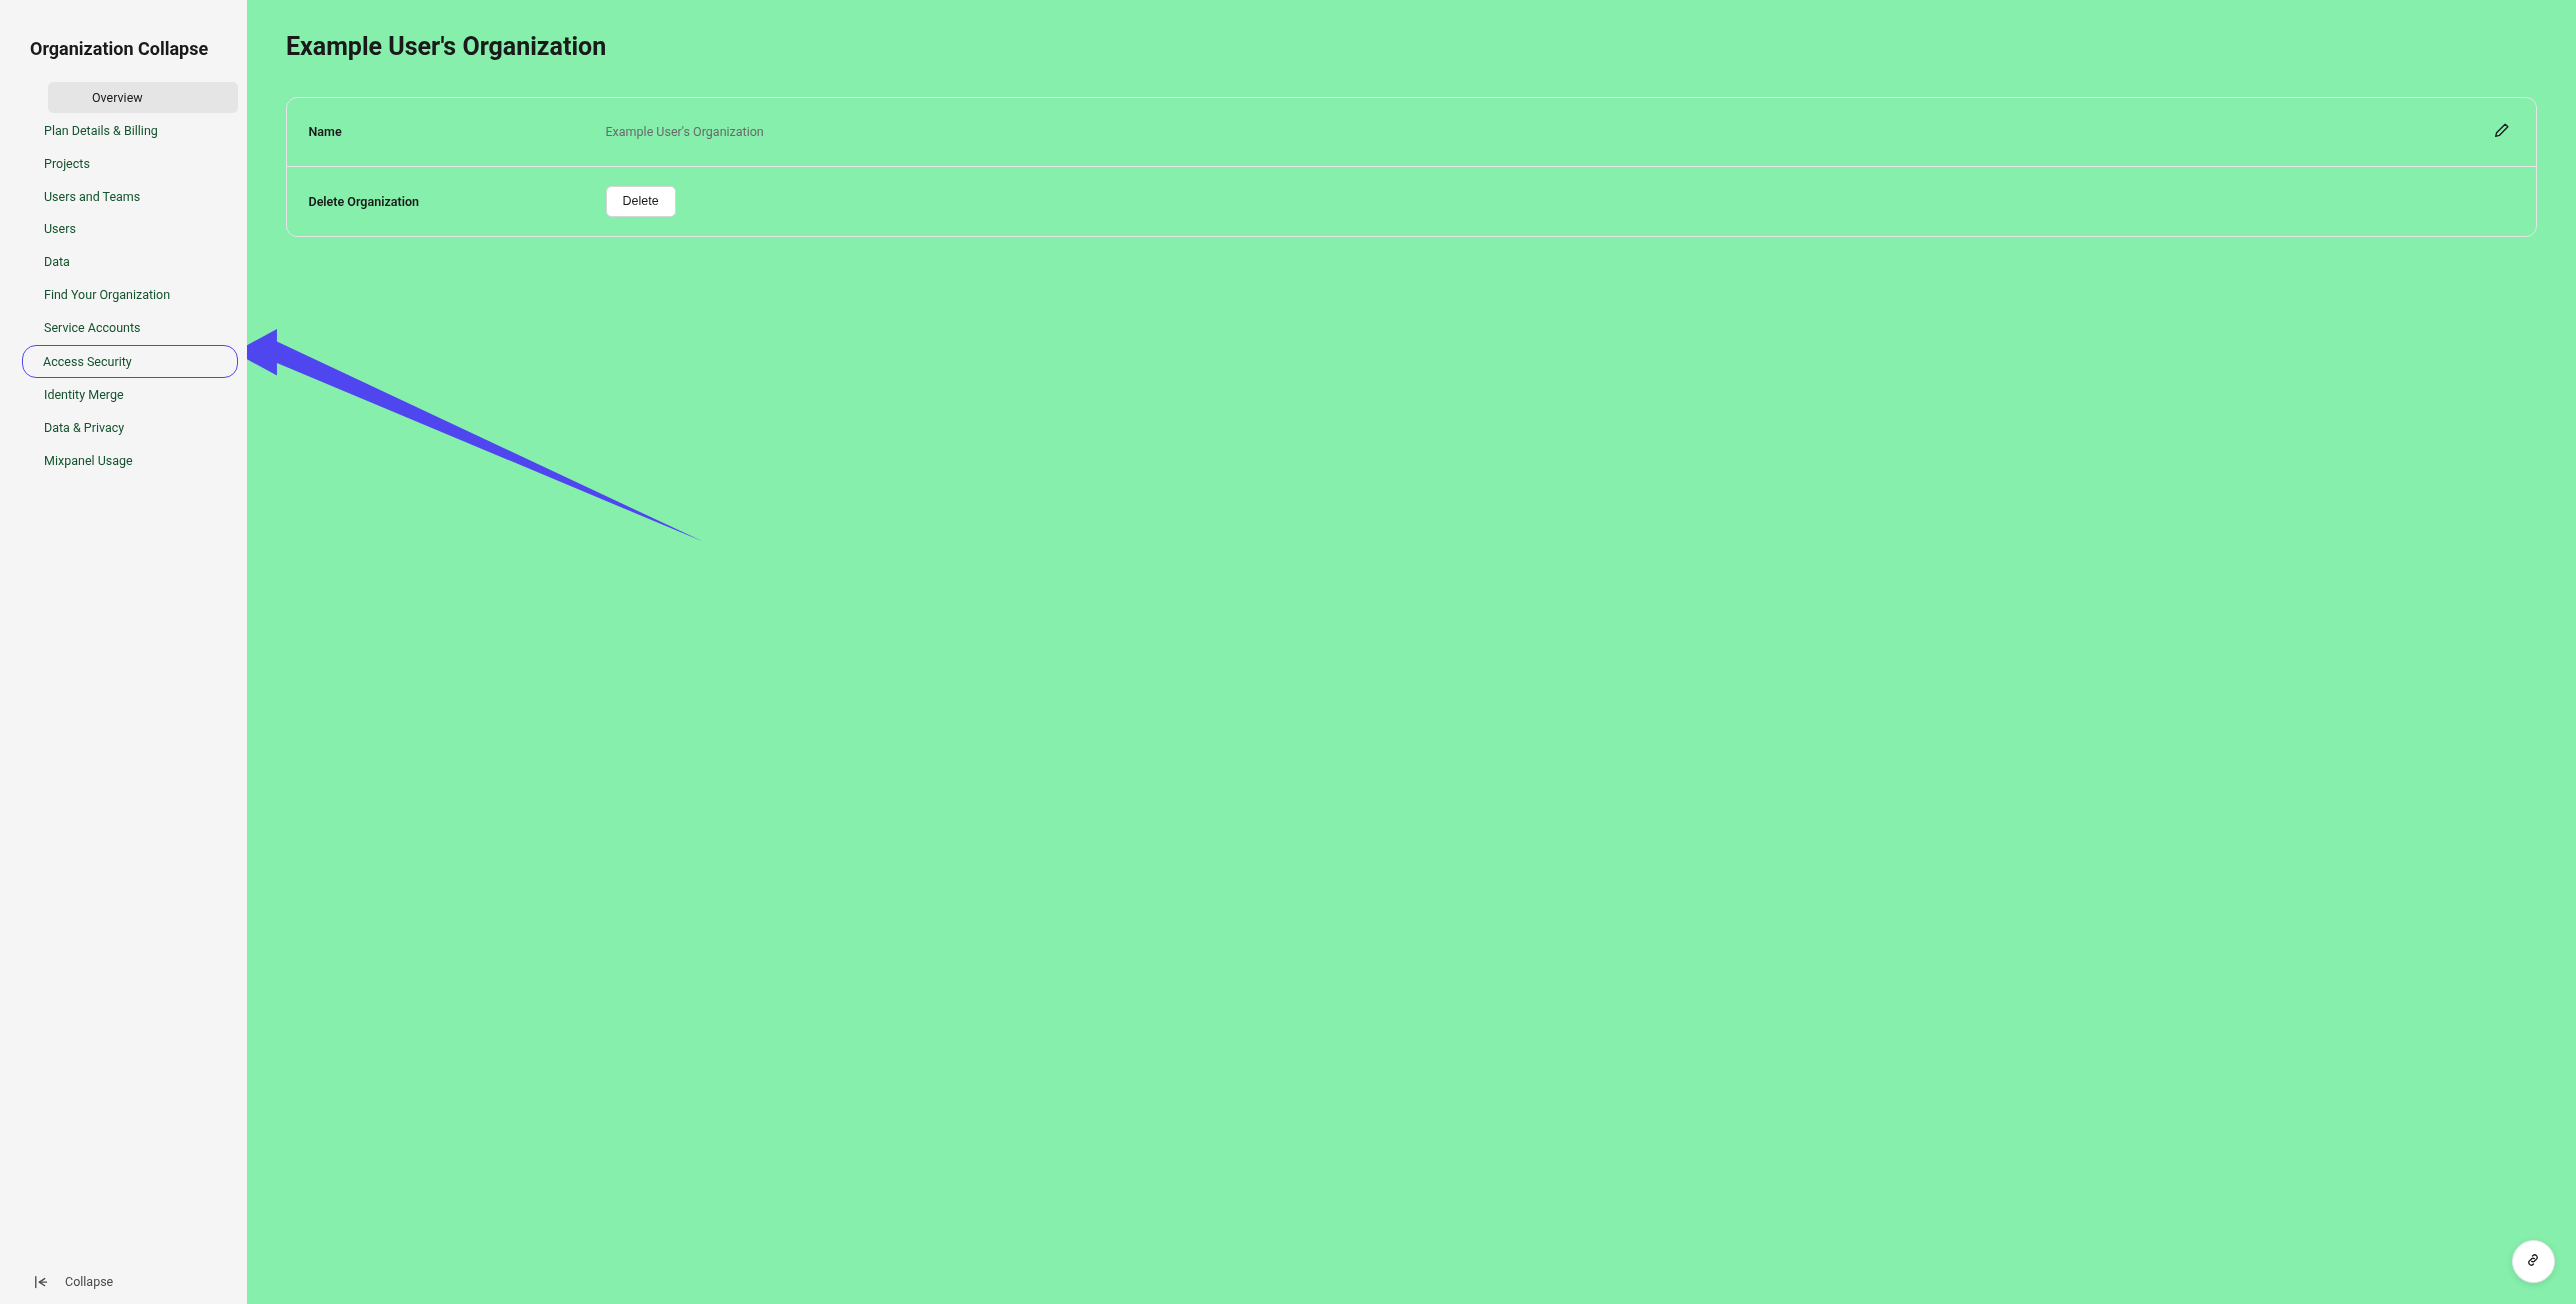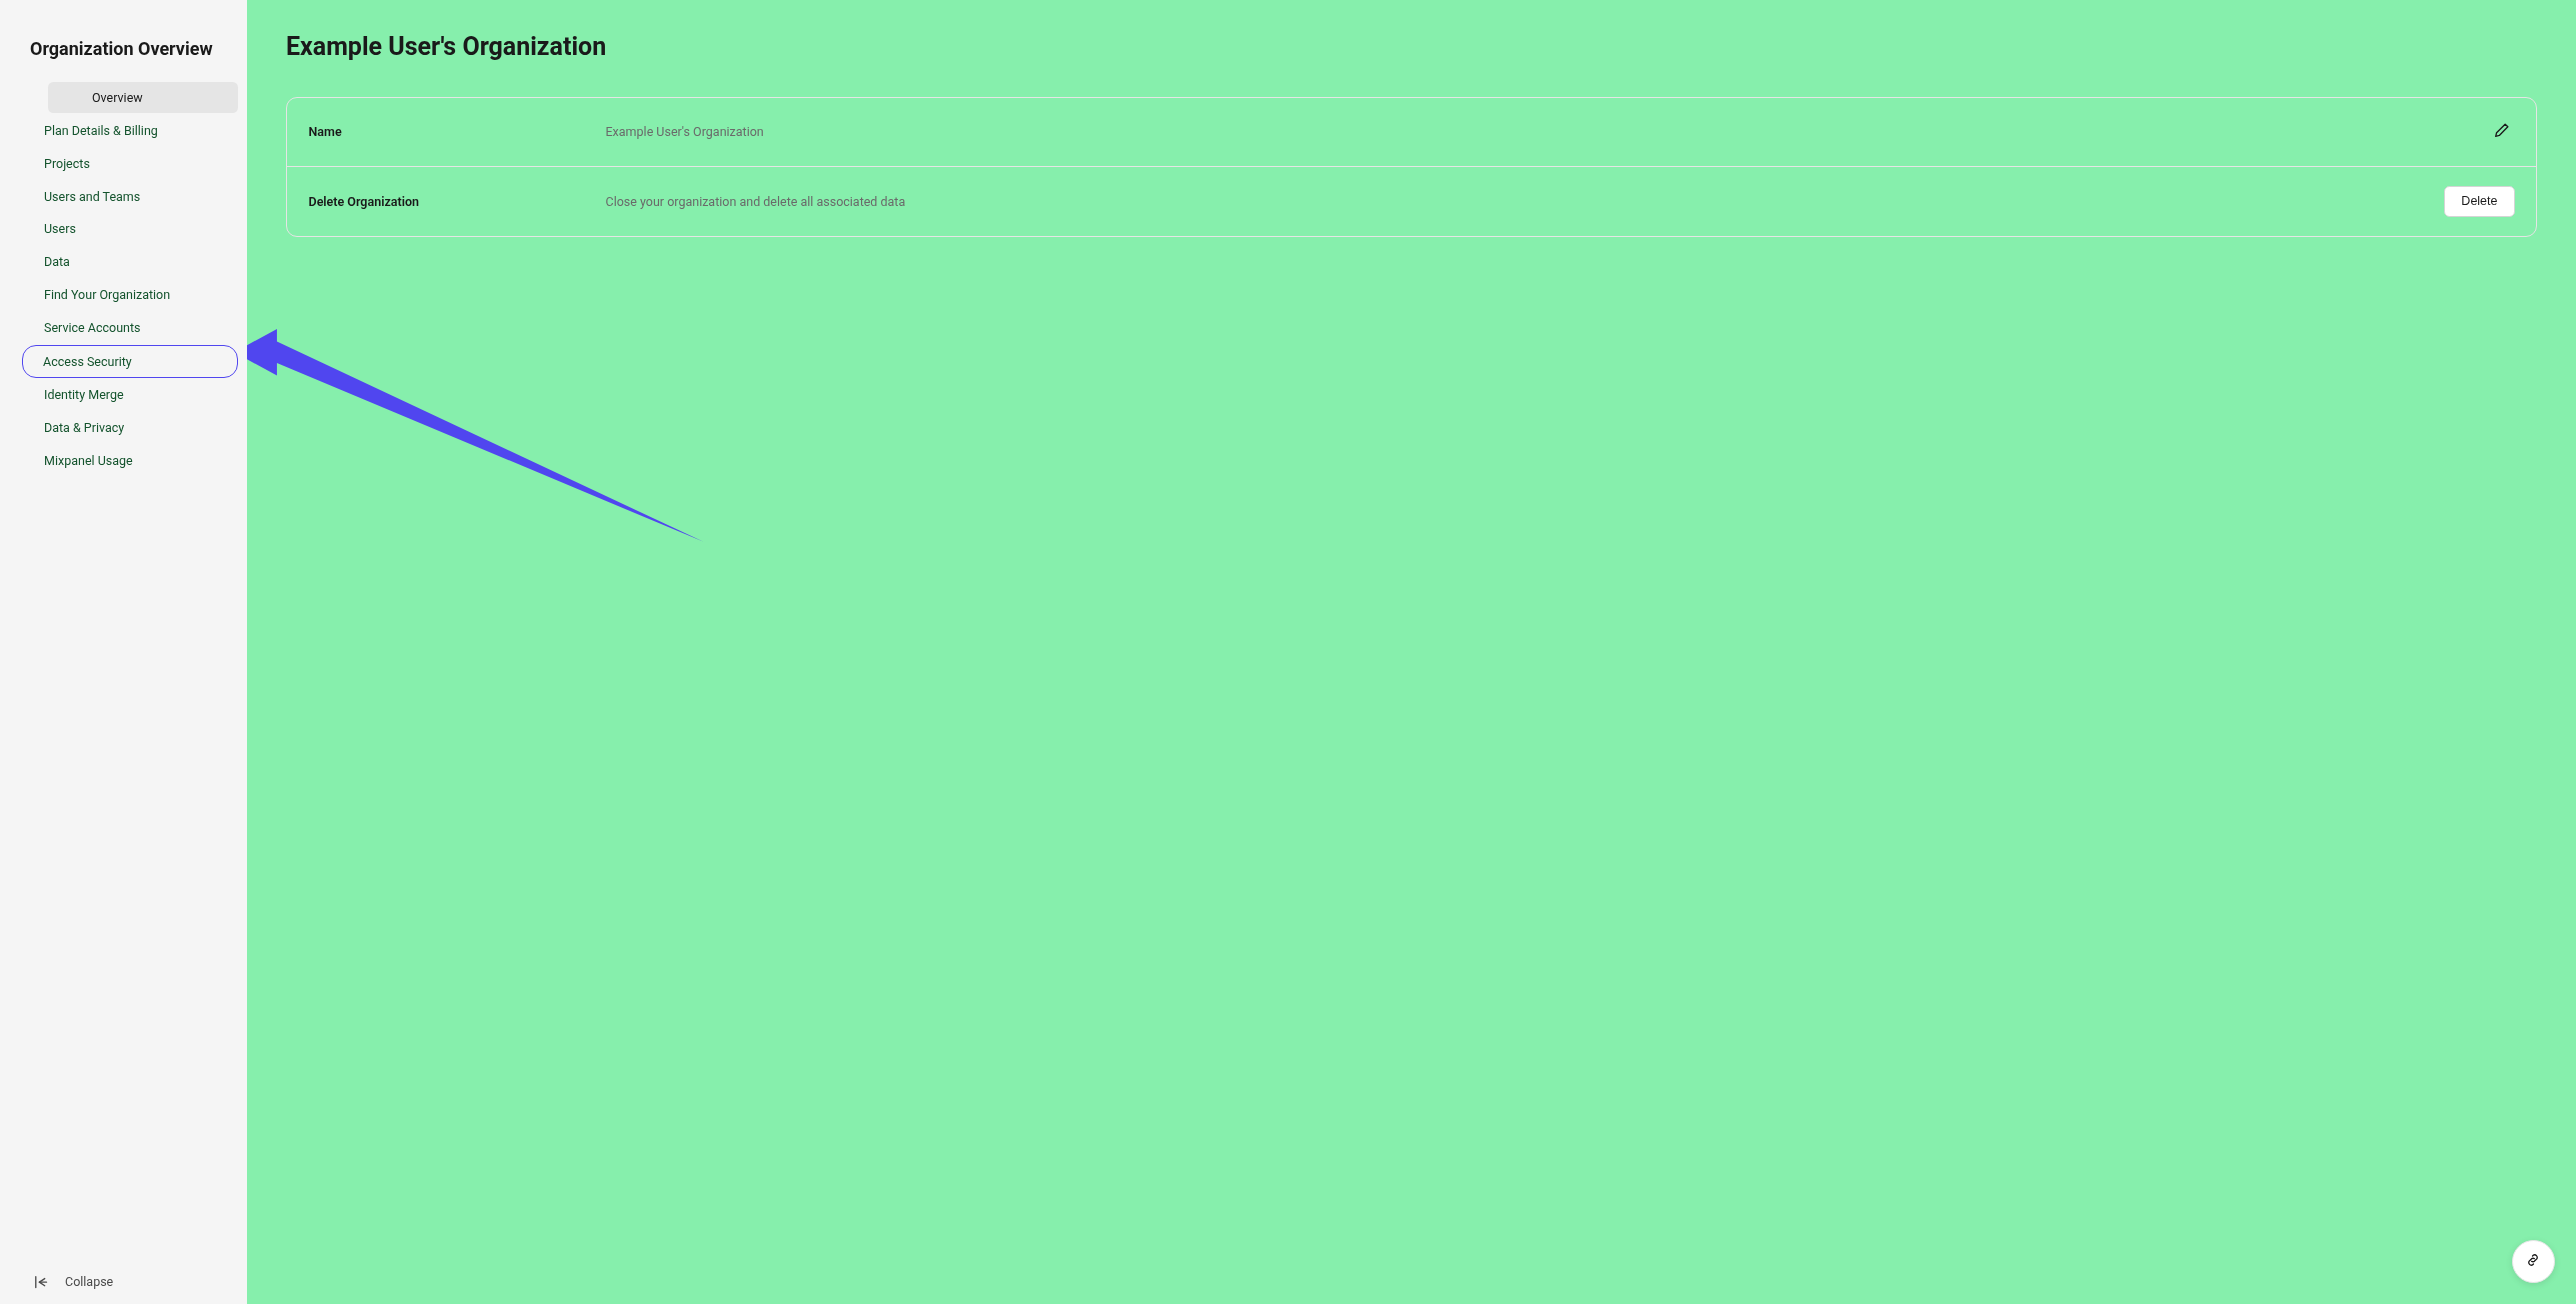--- a/index.html
+++ b/index.html
@@ -180,21 +180,21 @@
       align-items: center;
       justify-content: center;
       cursor: pointer;
     }
   </style>
 </head>
 <body>
 
 <aside class="sidebar">
   <div class="sidebar-header">
-    <h2 class="sidebar-title">Organization Overview</h2>
+    <h2 class="sidebar-title">Organization Collapse</h2>
   </div>
   <nav class="sidebar-nav">
     <div class="sidebar-item active">
       <span>Overview</span>
     </div>
     <div class="sidebar-item">
       <span>Plan Details &amp; Billing</span>
     </div>
     <div class="sidebar-item">
       <span>Projects</span>
@@ -249,21 +249,20 @@
       <div class="edit-icon-wrapper">
         <span>
           <svg width="18" height="18" viewBox="0 0 20 20" fill="none">
             <path d="M13.5 3.5 L16.5 6.5 L7 16 L3 17 L4 13 L13.5 3.5 Z" stroke="#1a1a1a" stroke-width="1.5" stroke-linecap="round" stroke-linejoin="round" fill="none"></path>
           </svg>
         </span>
       </div>
     </div>
     <div class="settings-row">
       <div class="row-label">Delete Organization</div>
-      <div class="row-value">Close your organization and delete all associated data</div>
       <button class="delete-button">Delete</button>
     </div>
   </div>
 
   <svg class="arrow-annotation" style="left:-13.4px; top:318px;" width="483" height="242" viewBox="0 0 540 270">
     <defs>
       <linearGradient id="arrowfill" x1="0" y1="0" x2="1" y2="1">
         <stop offset="0%" stop-color="#5046ef"></stop>
         <stop offset="100%" stop-color="#5046ef"></stop>
       </linearGradient>

